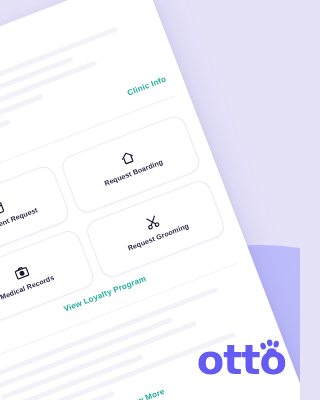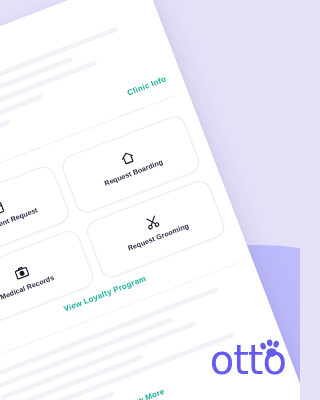--- a/index.html
+++ b/index.html
@@ -154,21 +154,21 @@
   .logo {
     position: absolute;
     right: 14px;
     bottom: 24px;
     display: flex;
     align-items: flex-end;
   }
   .logo-text {
     font-family: "DejaVu Sans", sans-serif;
     font-size: 40px;
-    font-weight: normal;
+    font-weight: bold;
     color: #635bf2;
     letter-spacing: -1px;
     line-height: .8;
   }
   .paw {
     position: absolute;
     right: 2px;
     top: -6px;
     width: 26px;
     height: 20px;

